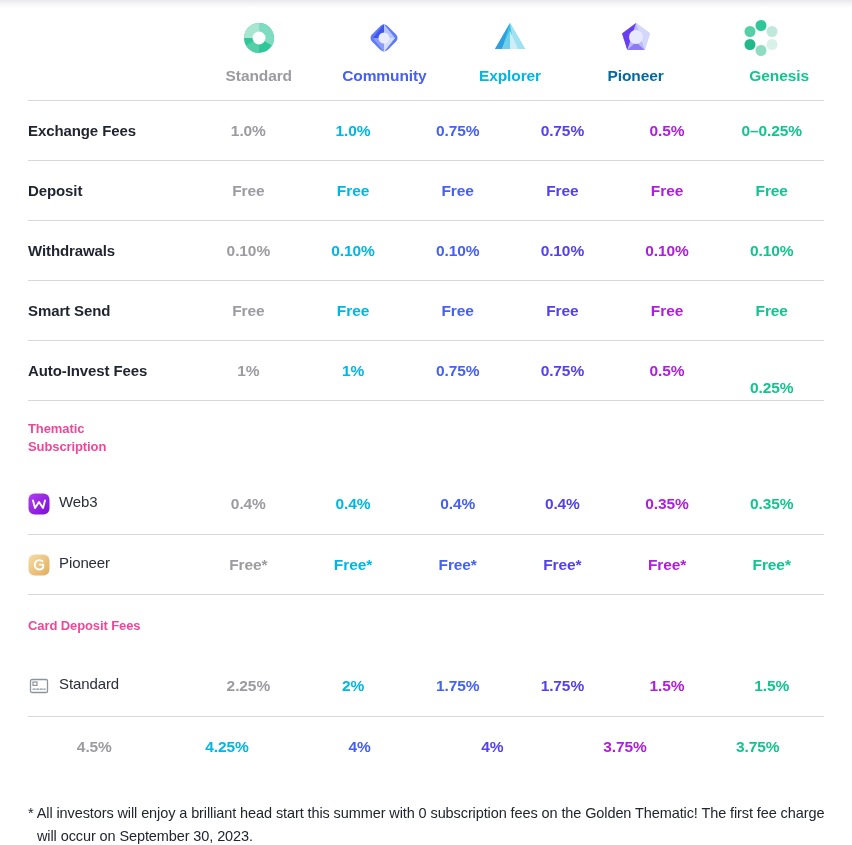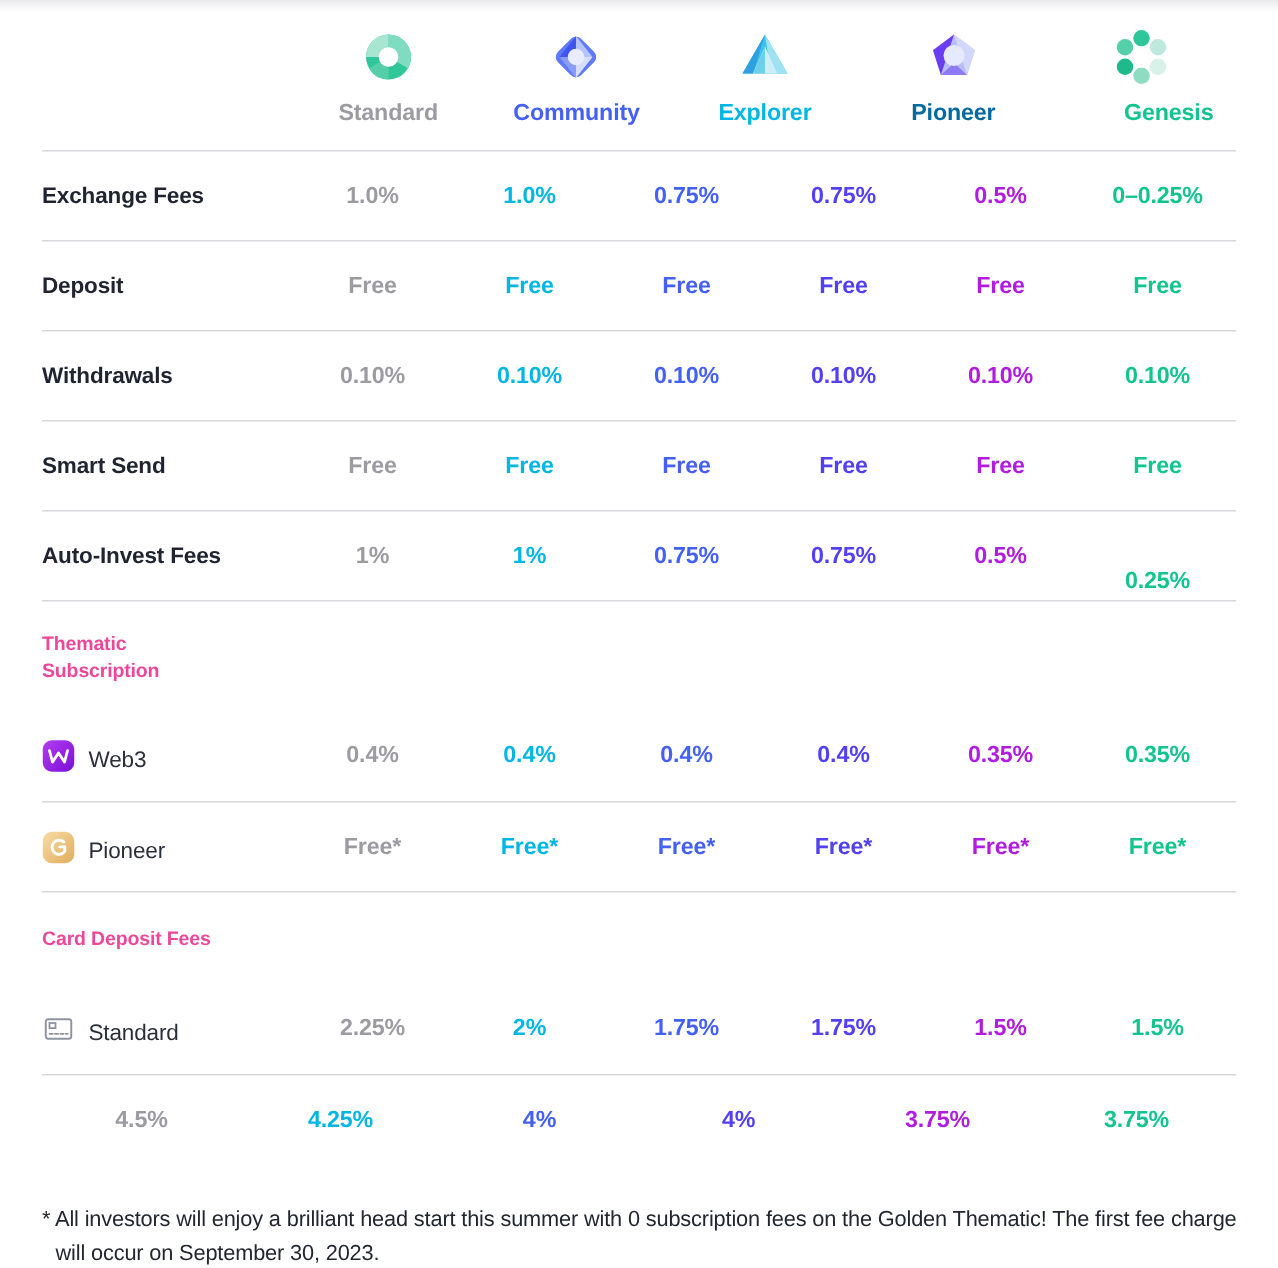--- a/index.html
+++ b/index.html
@@ -30,21 +30,21 @@
   }
 
   .row.divided {
     border-top: 1px solid #d8d8dc;
   }
 
   .label-cell {
     width: 168px;
     flex: 0 0 168px;
     display: flex;
-    align-items: flex-end;
+    align-items: flex-start;
     gap: 9px;
   }
 
   .val-cell {
     flex: 1 1 0;
     text-align: center;
     font-size: 15.5px;
     font-weight: bold;
     letter-spacing: -0.1px;
     white-space: nowrap;

